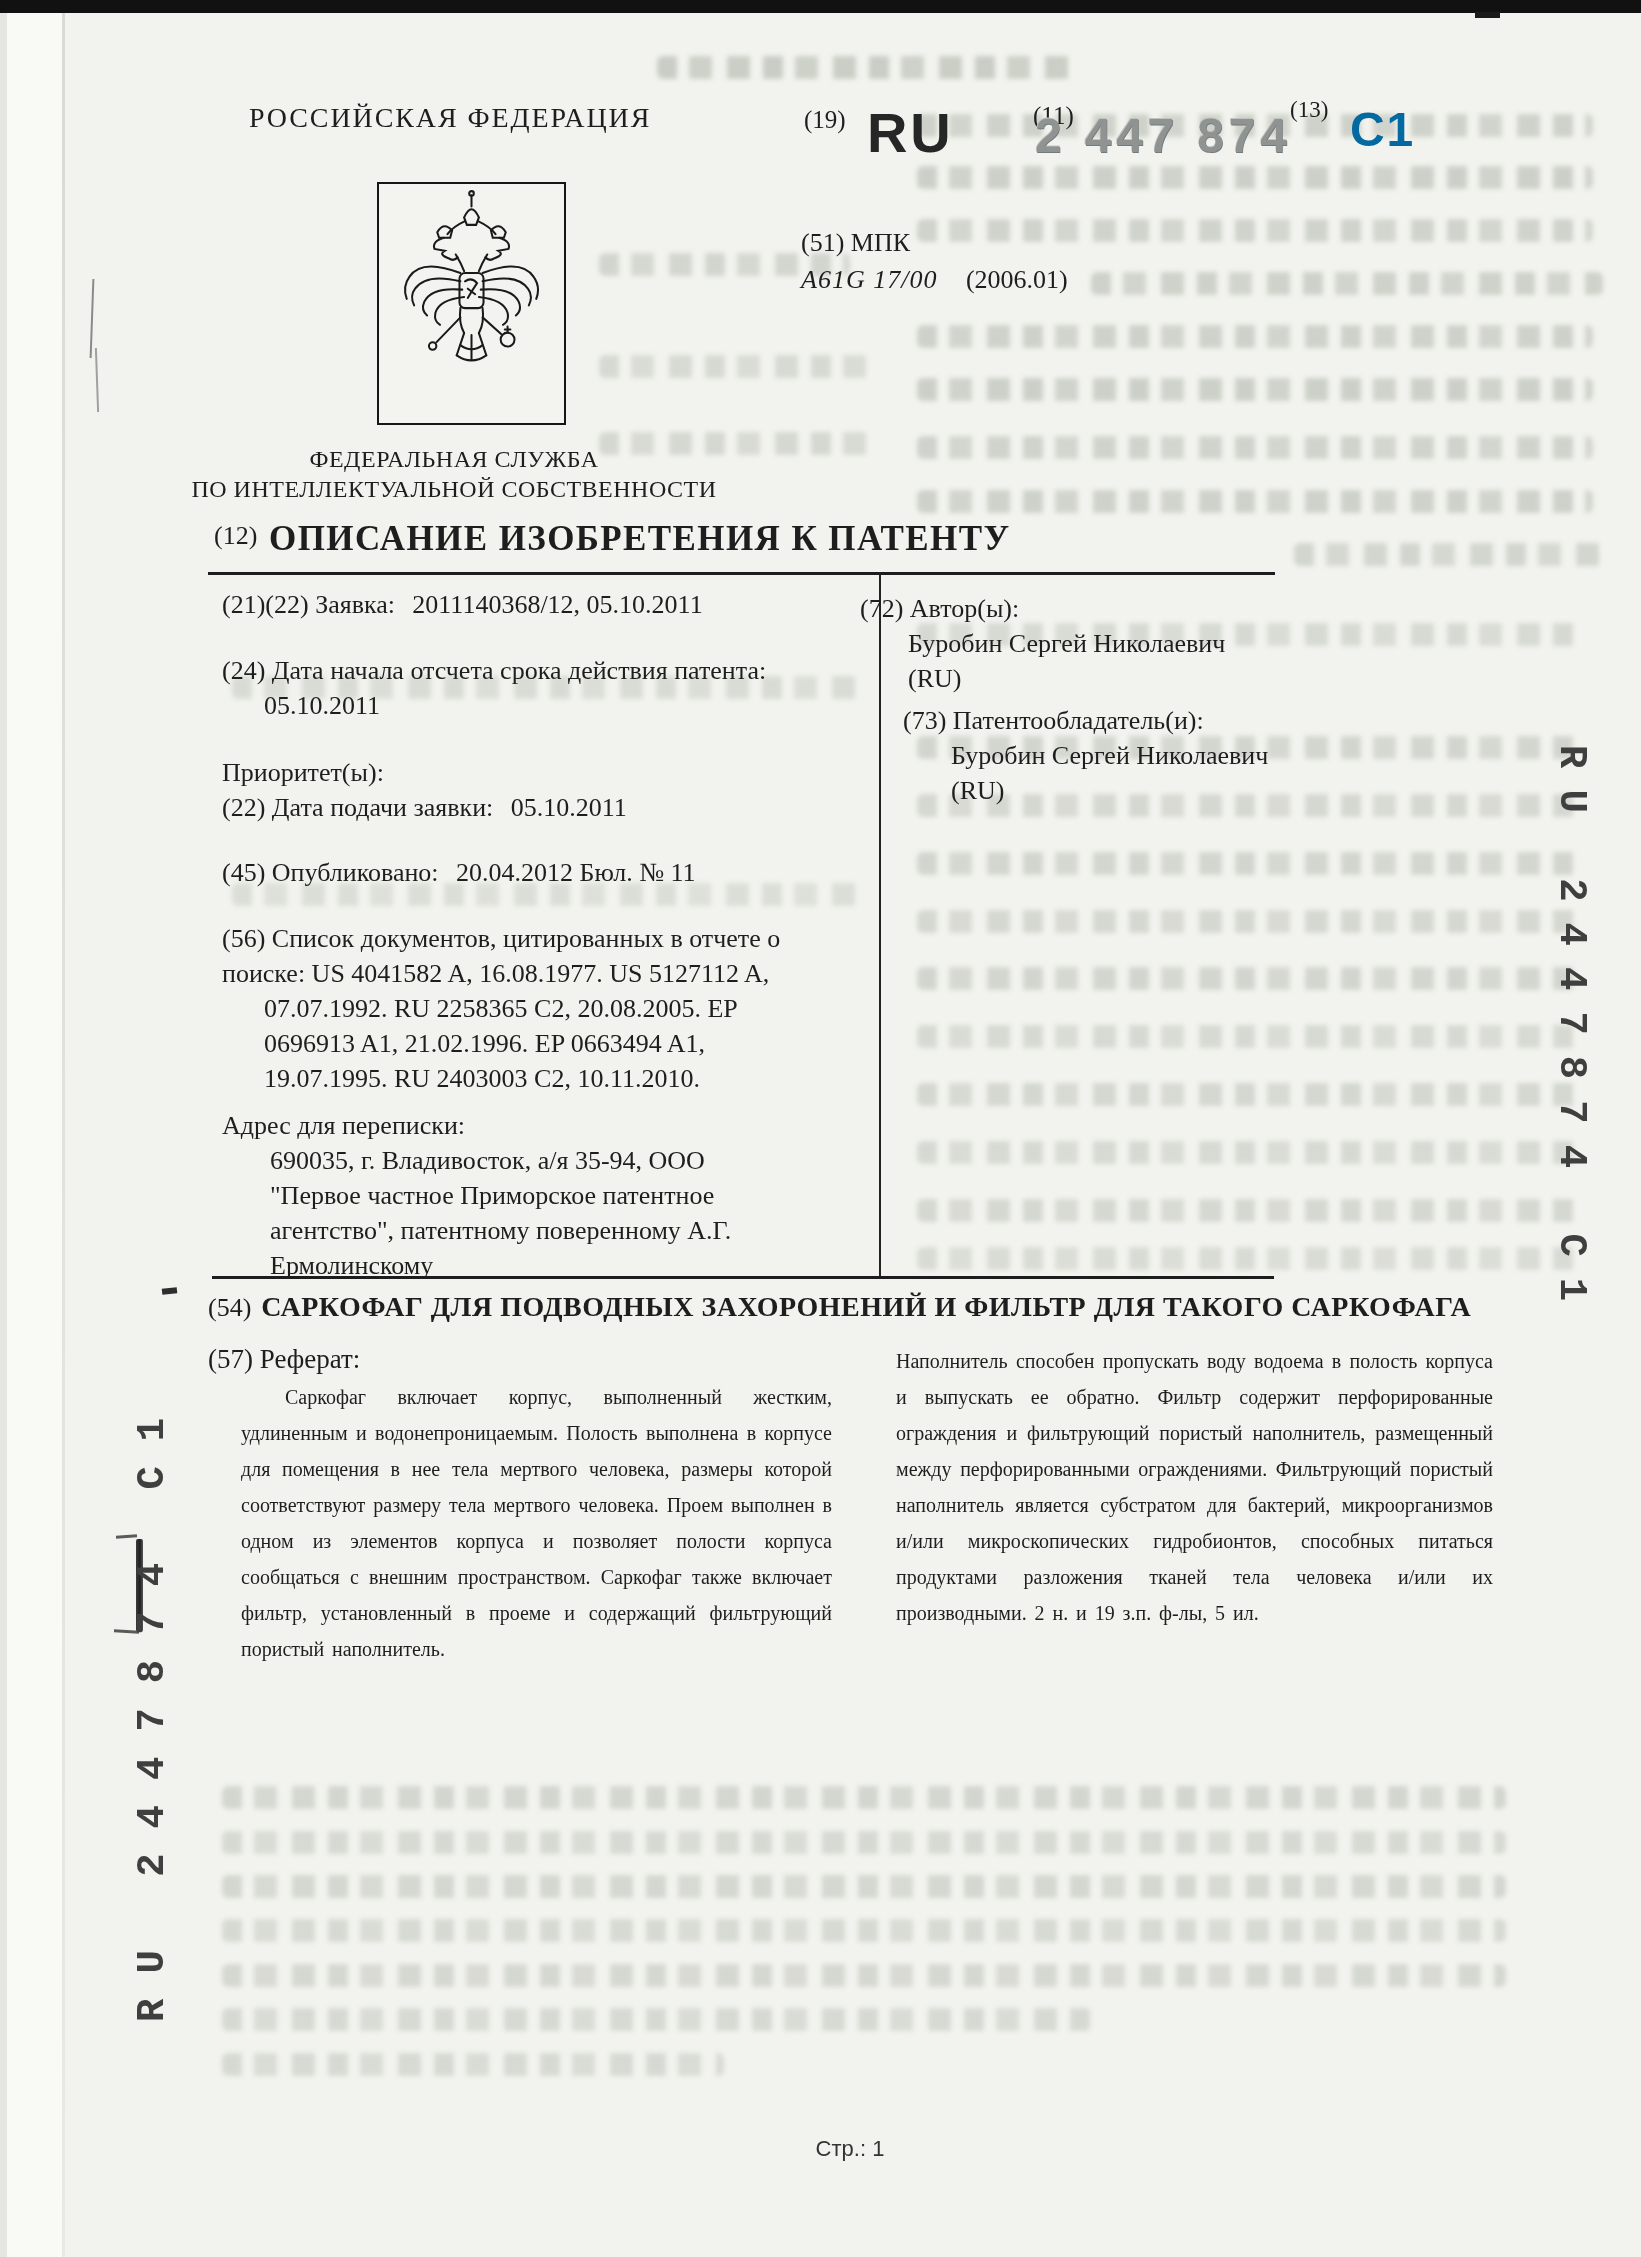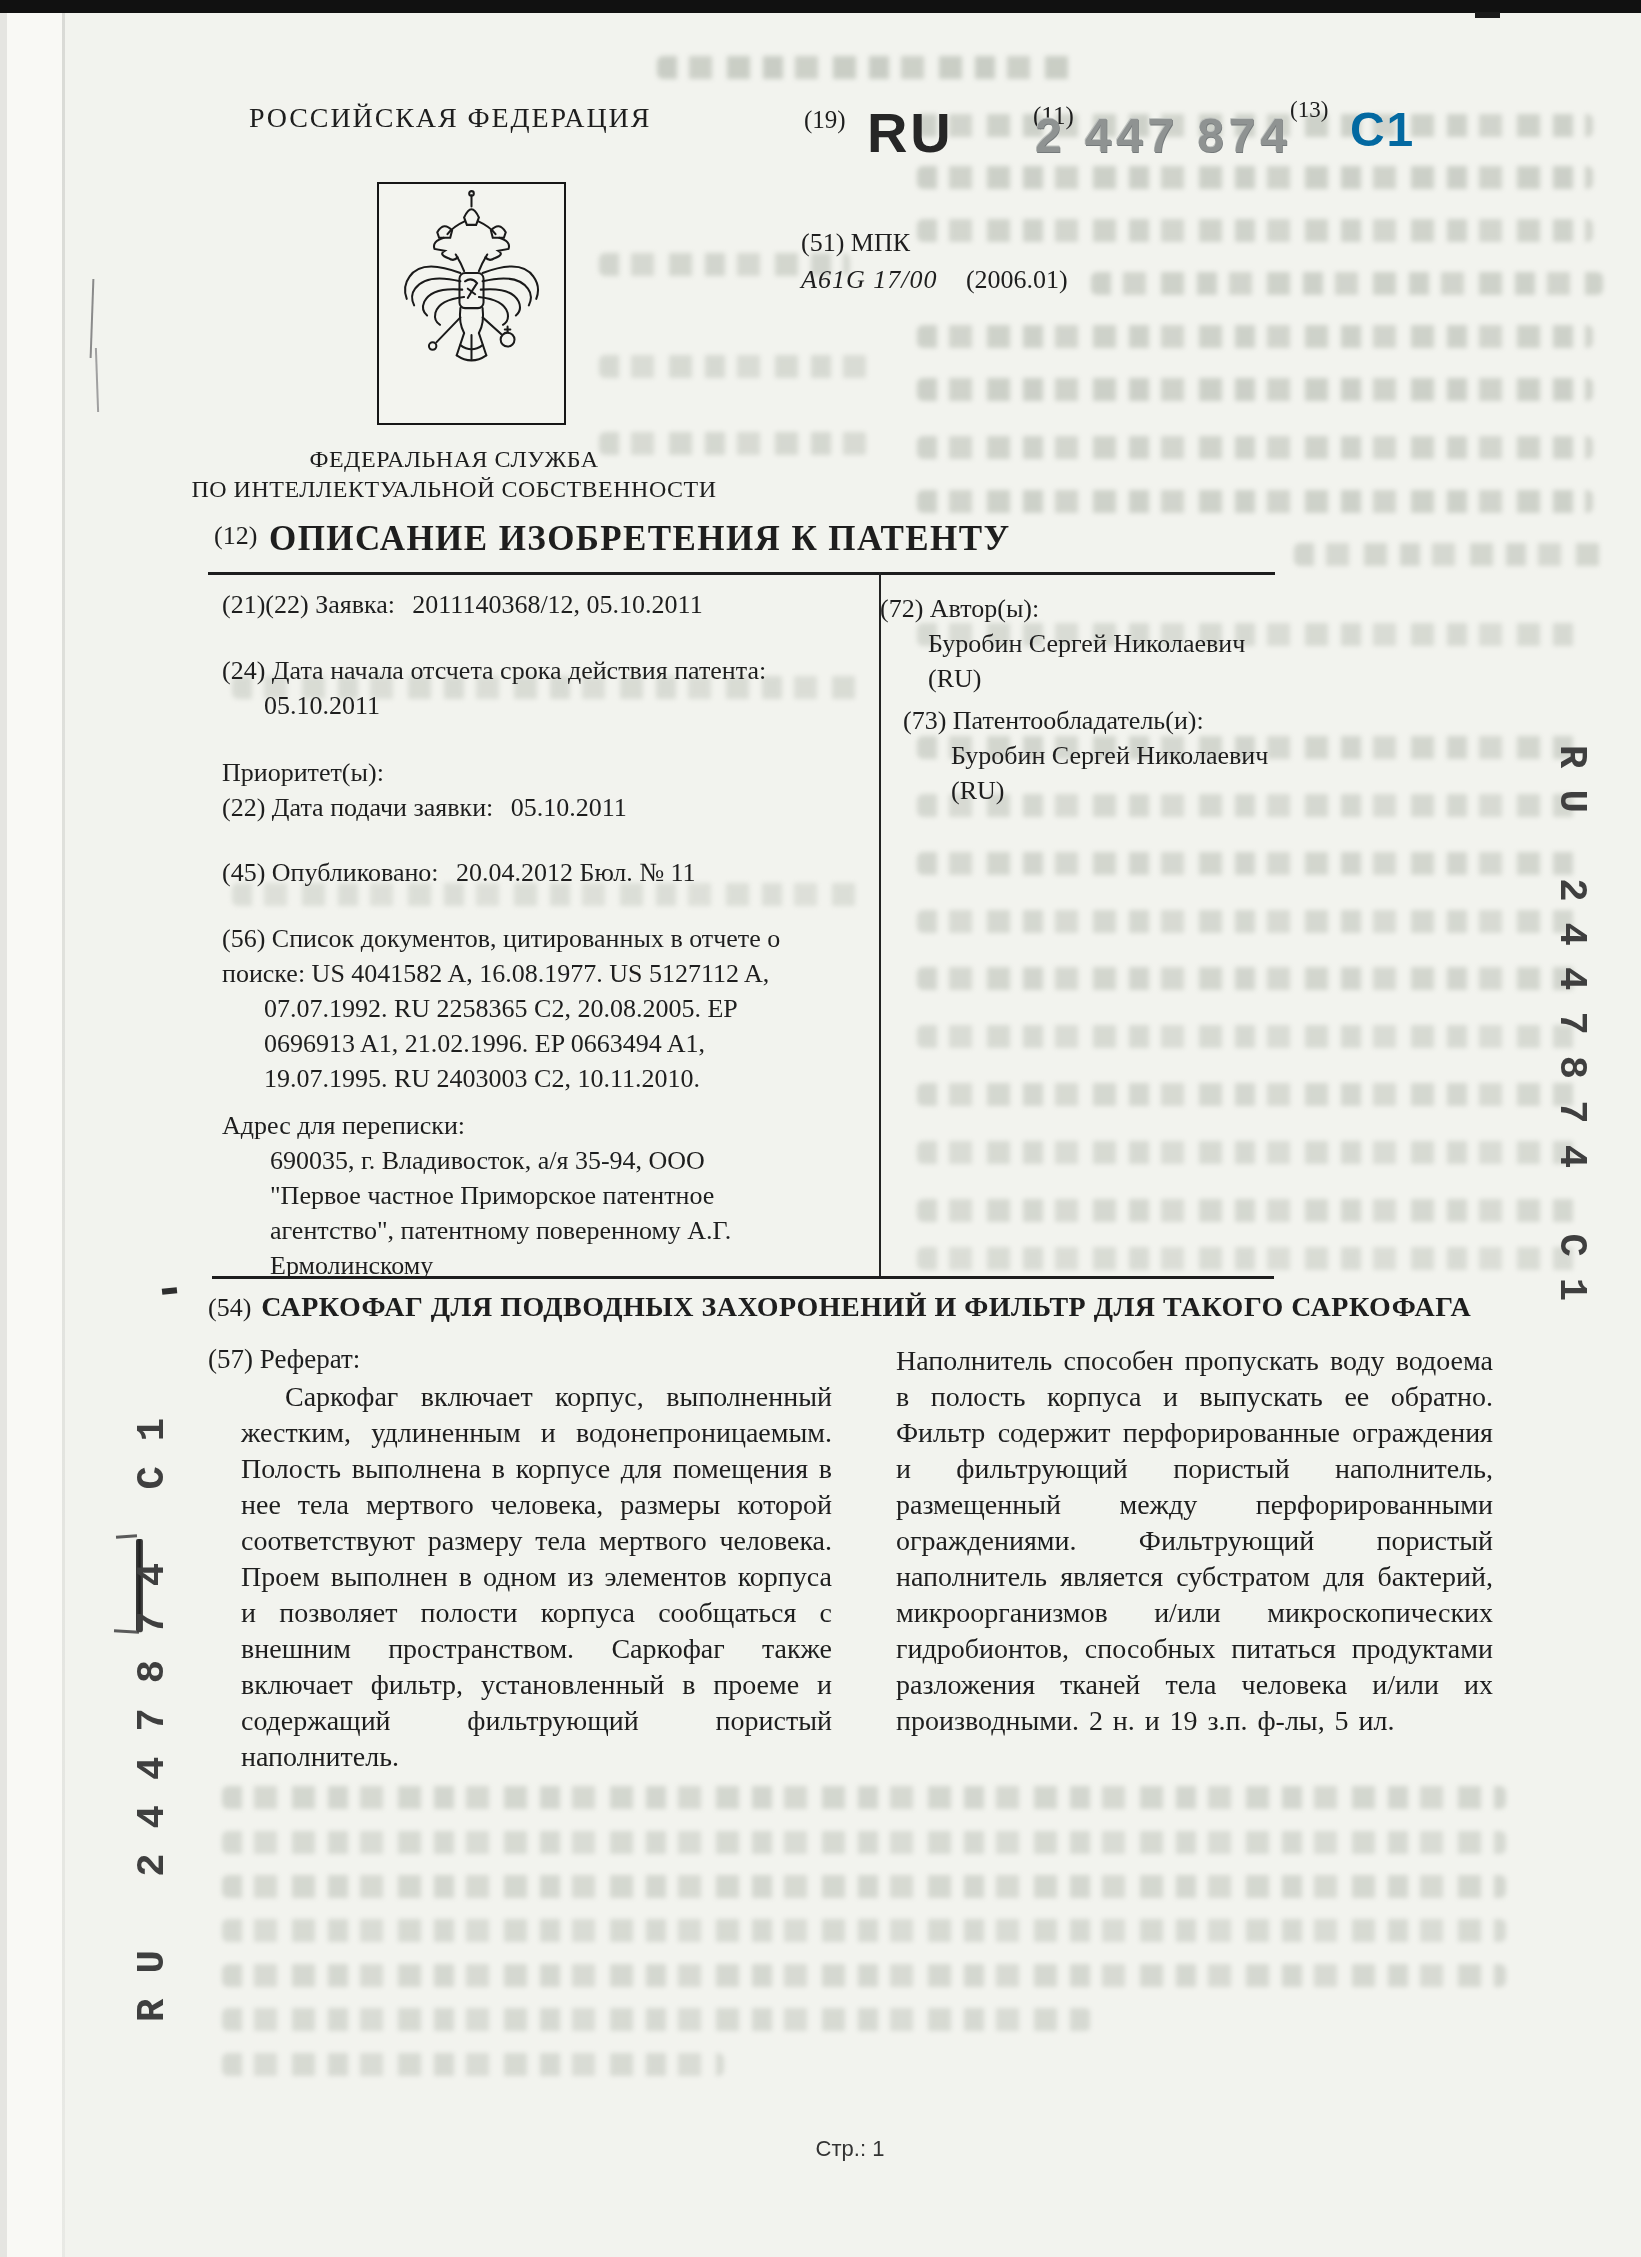--- a/index.html
+++ b/index.html
@@ -51,21 +51,21 @@
   
   .bib{position:absolute;font-size:26px;line-height:35px;}
   .bib .val{margin-left:17.4px;}
   .ind{padding-left:42px;}
   .ind2{padding-left:48px;}
   
   .inv-title{position:absolute;left:208px;top:1291px;white-space:nowrap;}
   .inv-title .code{font-size:26px;}
   .inv-title .title{font-size:28px;font-weight:bold;letter-spacing:0.5px;margin-left:5.8px;}
   .abstract-label{position:absolute;left:208px;top:1344px;font-size:27px;}
-  .abs-col{position:absolute;font-size:28px;line-height:36px;text-align:justify;word-spacing:2.9px;}
+  .abs-col{position:absolute;font-size:20px;line-height:36px;text-align:justify;word-spacing:2.9px;}
   .abs-col1{left:241px;top:1379px;width:591px;text-indent:44px;}
   .abs-col2{left:896px;top:1343px;width:597px;}
   
   .side-vert{position:absolute;font-family:"Liberation Mono",monospace;font-weight:bold;
     color:#3f3f3f;white-space:nowrap;}
   .side-right{left:1593px;top:745px;width:676px;font-size:39px;letter-spacing:21px;
     transform:rotate(90deg);transform-origin:0 0;}
   .side-left{left:131px;top:2022px;width:753px;font-size:39px;letter-spacing:25px;
     transform:rotate(-90deg);transform-origin:0 0;}
   
@@ -218,21 +218,21 @@
     <div class="ind">19.07.1995. RU 2403003 C2, 10.11.2010.</div>
   </div>
   <div class="bib" style="left:222px;top:1108px;width:647px;">
     <div>Адрес для переписки:</div>
     <div class="ind2">690035, г. Владивосток, а/я 35-94, ООО</div>
     <div class="ind2">"Первое частное Приморское патентное</div>
     <div class="ind2">агентство", патентному поверенному А.Г.</div>
     <div class="ind2">Ермолинскому</div>
   </div>
 
-  <div class="bib" style="left:880px;top:591px;width:386px;">
+  <div class="bib" style="left:860px;top:591px;width:386px;">
     <div>(72) Автор(ы):</div>
     <div class="ind2">Буробин Сергей Николаевич (RU)</div>
   </div>
   <div class="bib" style="left:903px;top:703px;width:406px;">
     <div>(73) Патентообладатель(и):</div>
     <div class="ind2">Буробин Сергей Николаевич (RU)</div>
   </div>
 
   <div class="inv-title">
     <span class="code">(54)</span>

